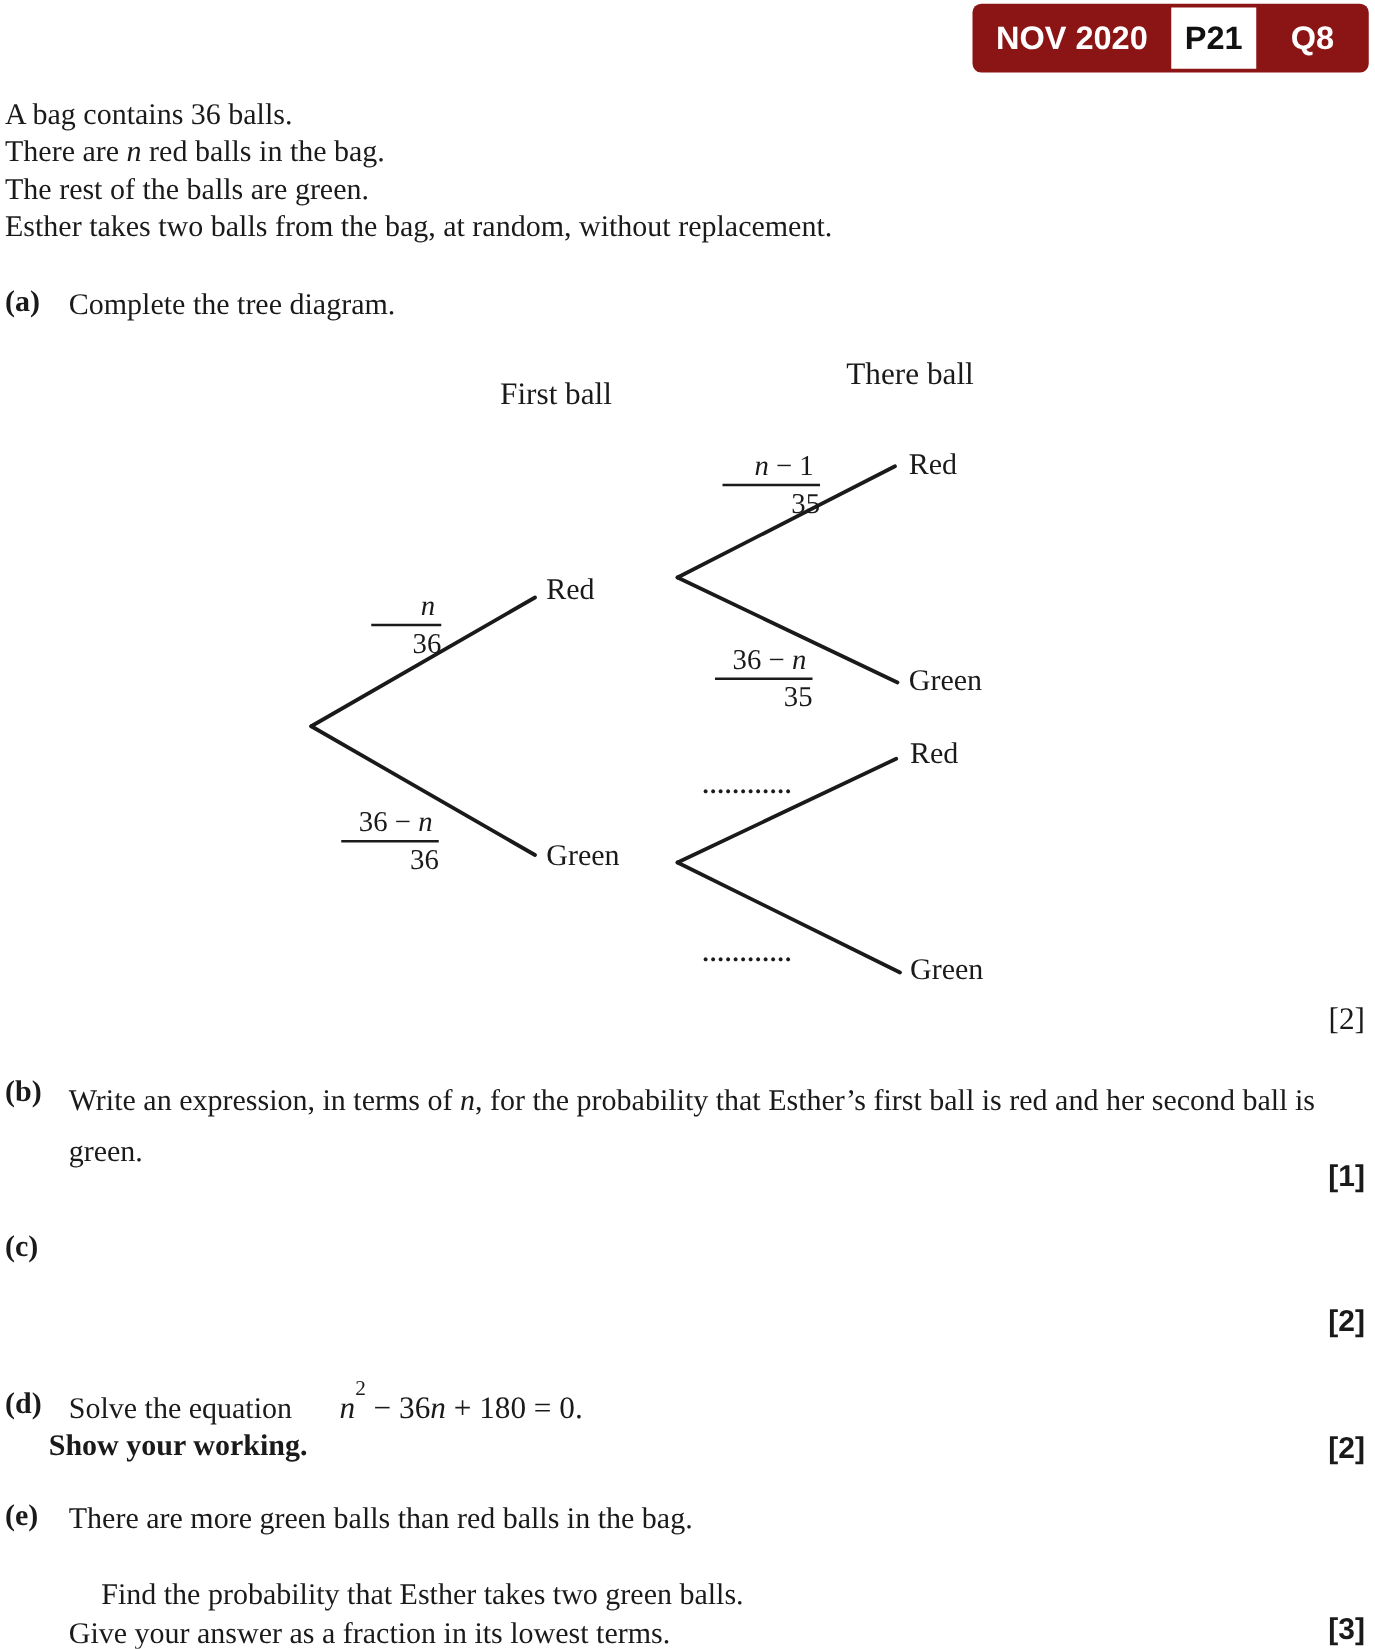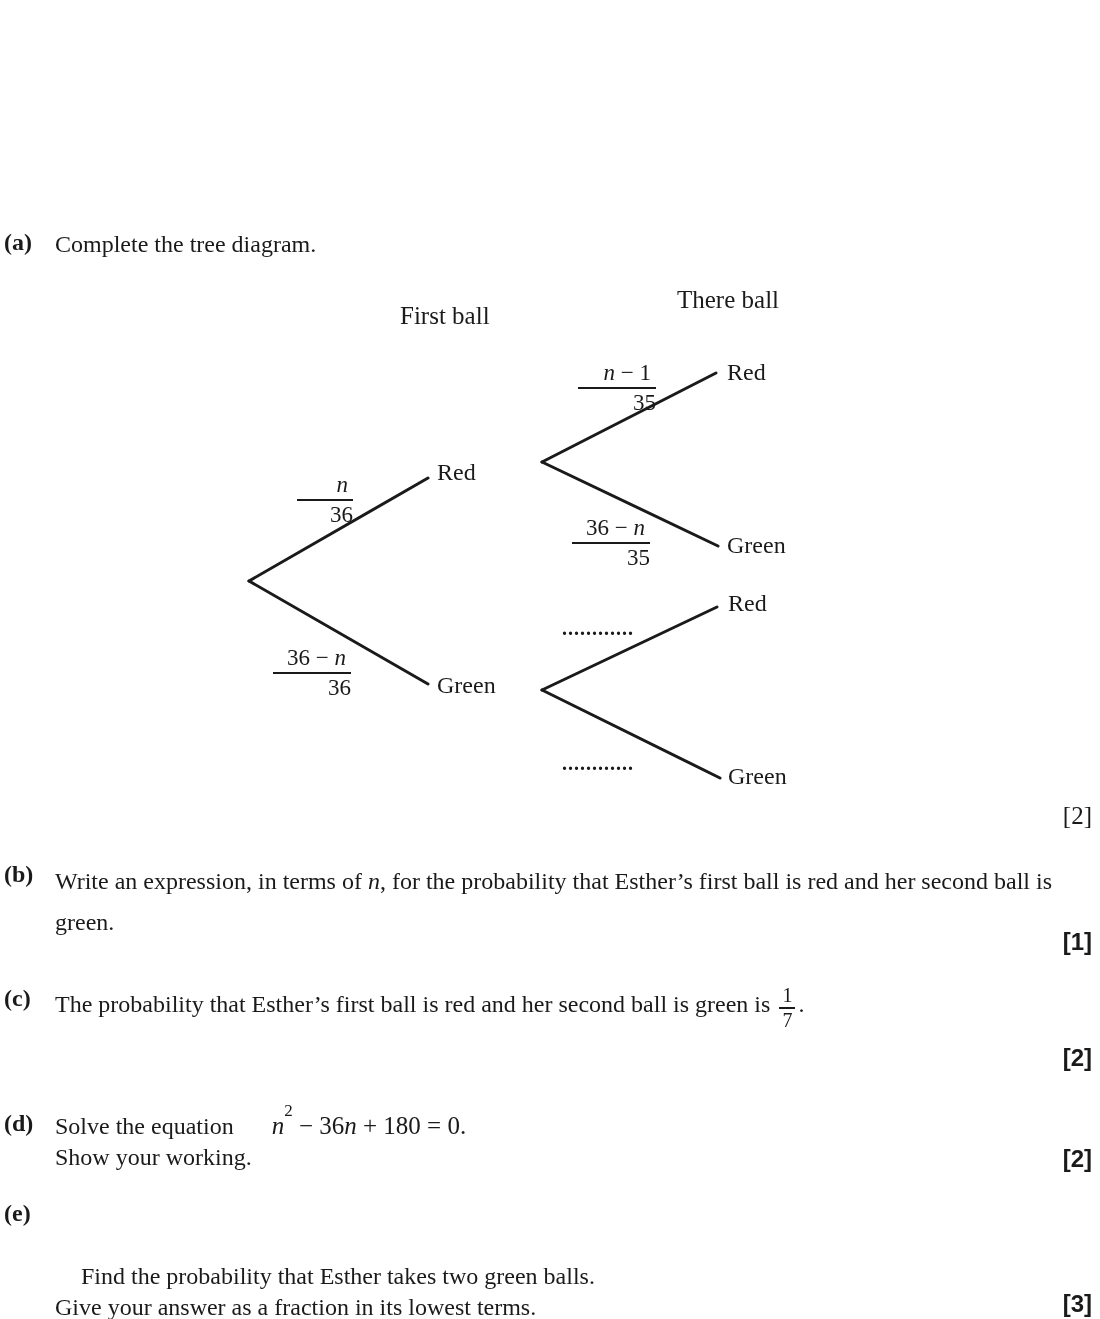--- a/index.html
+++ b/index.html
@@ -49,21 +49,32 @@
   .ifrac .den { display:block; padding-top:1px; }
 
   .tree-svg { position:absolute; left:0; top:0; pointer-events:none; }
   .tree-svg line { stroke:#1a1a1a; stroke-width:3; stroke-linecap:round; }
 </style>
 </head>
 <body>
 
 <div class="page">
 
+  <div class="badge">
+    <span class="badge-session">NOV 2020</span>
+    <span class="badge-paper">P21</span>
+    <span class="badge-question">Q8</span>
+  </div>
 
+  <div class="abs serif24" style="left:4px; top:77px;">
+    <div>A bag contains 36 balls.</div>
+    <div><span>There are </span><i class="vn">n</i><span> red balls in the bag.</span></div>
+    <div>The rest of the balls are green.</div>
+    <div>Esther takes two balls from the bag, at random, without replacement.</div>
+  </div>
 
   <span class="abs part-label" style="left:4px; top:229px;">(a)</span>
   <span class="abs serif24" style="left:55px; top:229px;">Complete the tree diagram.</span>
 
   <svg class="tree-svg" width="1100" height="1319" viewBox="0 0 1100 1319">
     <line x1="249" y1="581" x2="428" y2="478"></line>
     <line x1="249" y1="581" x2="428" y2="684"></line>
     <line x1="542" y1="462" x2="716" y2="373"></line>
     <line x1="542" y1="462" x2="718" y2="546"></line>
     <line x1="542" y1="690" x2="717" y2="607"></line>
@@ -103,26 +114,26 @@
   <span class="dots" style="left:562px; top:752px;">............</span>
   <span class="outcome" style="left:728px; top:763px;">Green</span>
 
   <span class="marks-serif" style="top:802px;">[2]</span>
 
   <span class="abs part-label" style="left:4px; top:861px;">(b)</span>
   <div class="abs" style="left:55px; top:861px; width:1045px; font-size:24px; line-height:41px;"><span>Write an expression, in terms of </span><i class="vn">n</i><span>, for the probability that Esther’s first ball is red and her second ball is green.</span></div>
   <span class="marks-bold" style="top:928px;">[1]</span>
 
   <span class="abs part-label" style="left:4px; top:985px;">(c)</span>
-  <div class="abs" style="left:55px; top:985px; font-size:24px; white-space:nowrap;"><span>The probability that Esther’s first ball is red and her second ball is green is </span><span class="ifrac"><span class="num">1</span><span class="den">7</span></span><span>.</span></div>
   <span class="marks-bold" style="top:1044px;">[2]</span>
 
   <span class="abs part-label" style="left:4px; top:1110px;">(d)</span>
   <div class="abs" style="left:55px; top:1110px; font-size:24px;"><span>Solve the equation</span><span class="eq" style="margin-left:38px;"><i>n</i><sup>2</sup><span> − 36</span><i>n</i><span> + 180 = 0.</span></span></div>
-  <div class="abs serif24" style="left:55px; top:1142px;">Show your working.</div>
+  <div class="abs serif24" style="left:39px; top:1142px;font-weight:bold;">Show your working.</div>
   <span class="marks-bold" style="top:1145px;">[2]</span>
 
   <span class="abs part-label" style="left:4px; top:1200px;">(e)</span>
+  <div class="abs serif24" style="left:55px; top:1200px;">There are more green balls than red balls in the bag.</div>
   <div class="abs serif24" style="left:55px; top:1261px;margin-left:26px;">Find the probability that Esther takes two green balls.</div>
   <div class="abs serif24" style="left:55px; top:1292px;">Give your answer as a fraction in its lowest terms.</div>
   <span class="marks-bold" style="top:1290px;">[3]</span>
 
 </div>
 
 </body></html>

